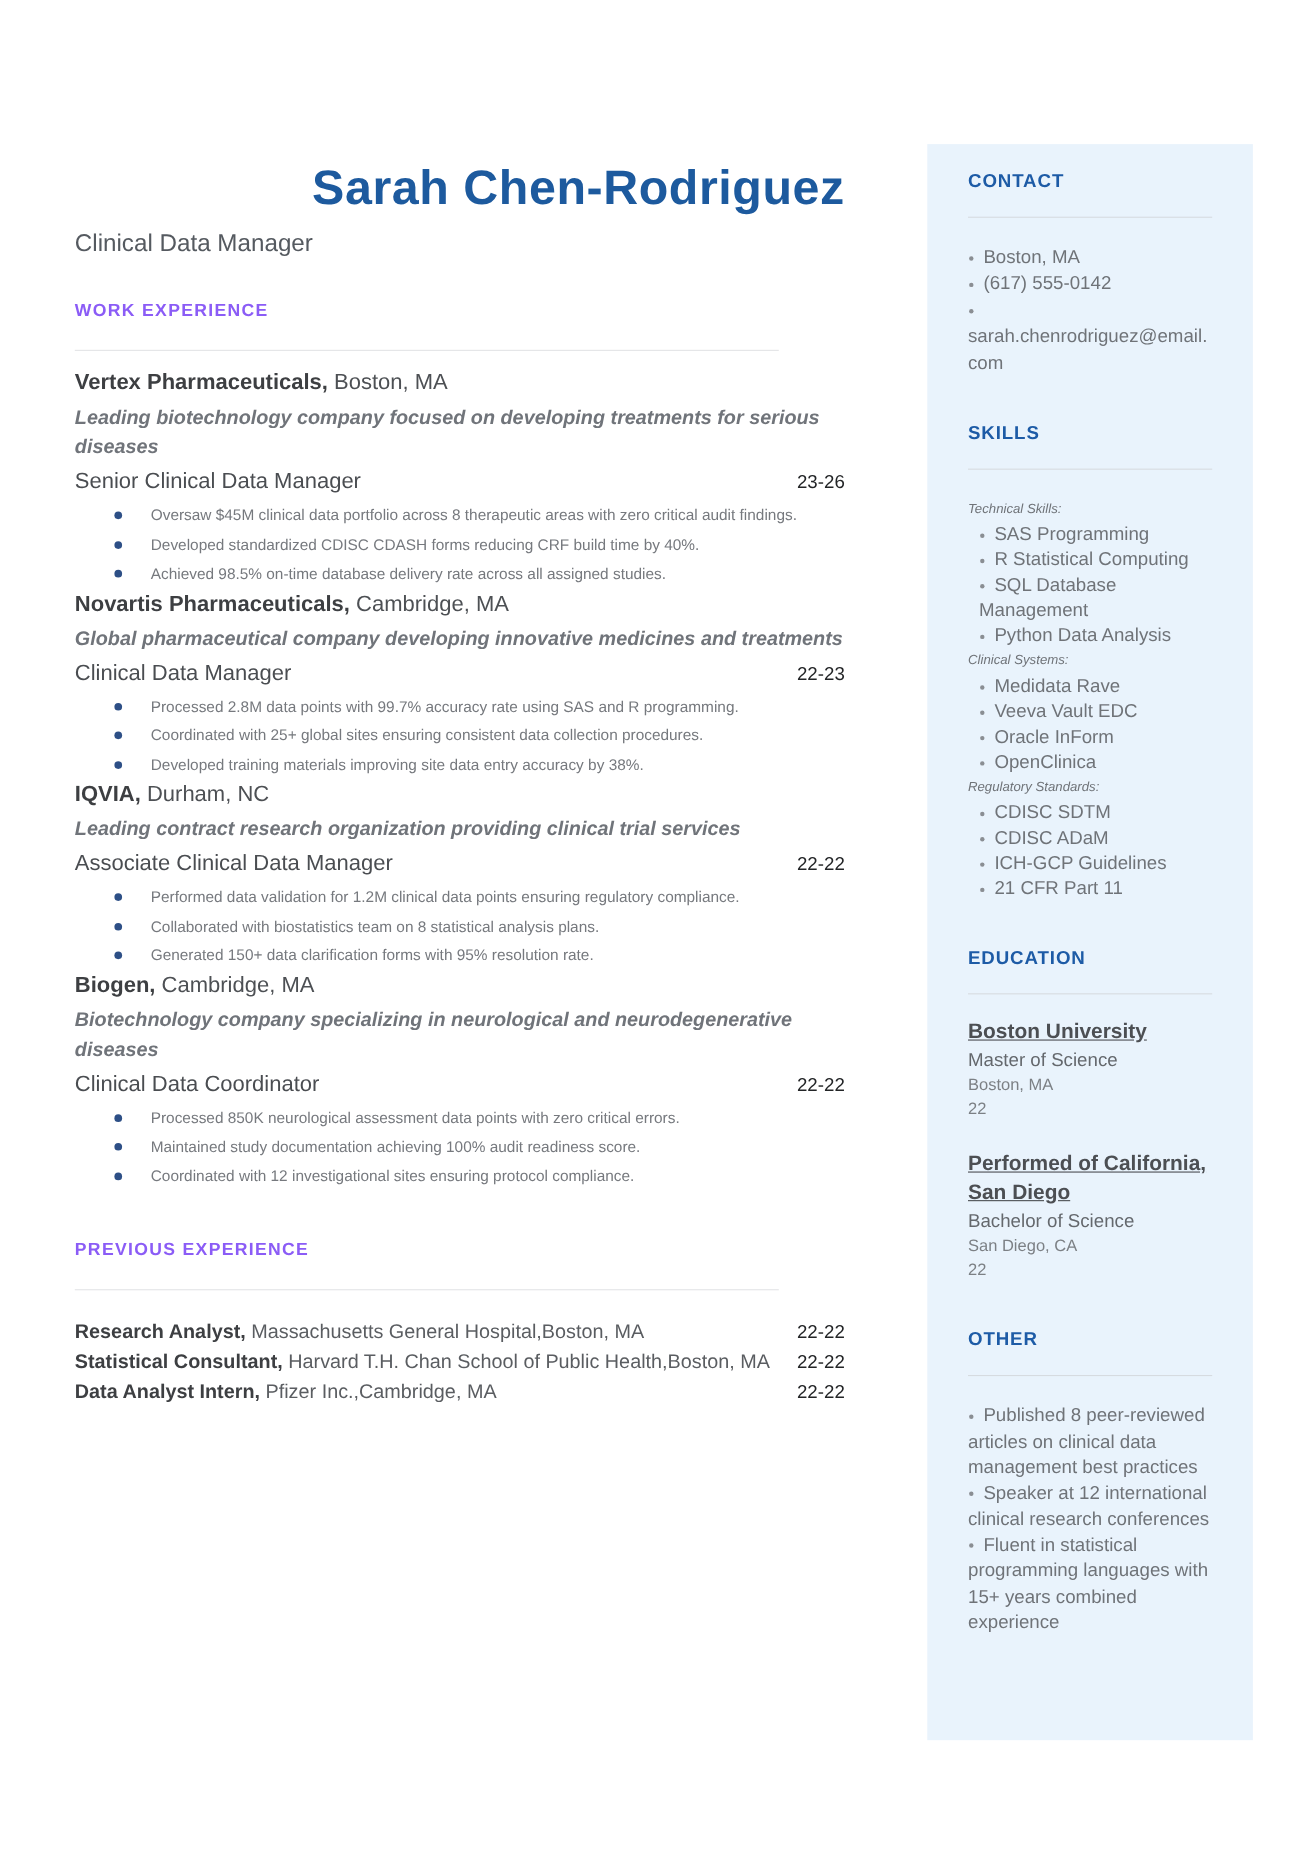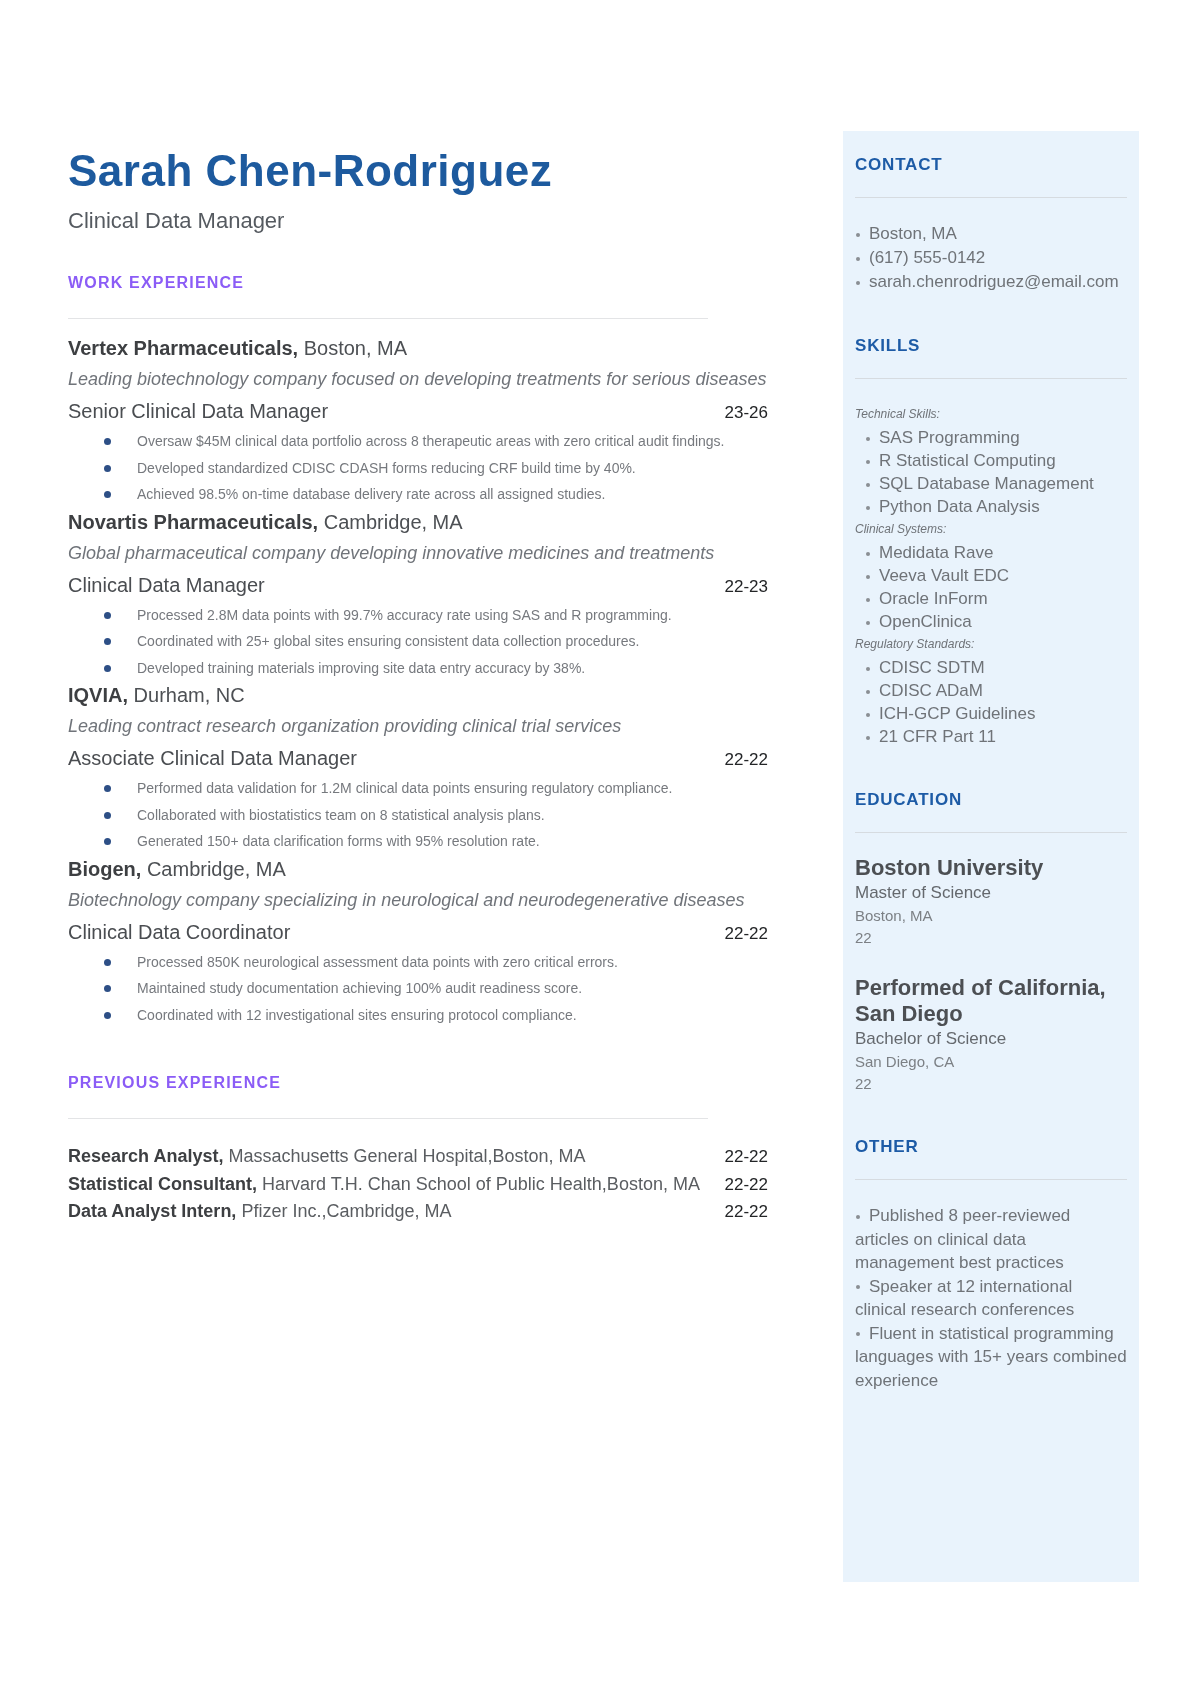--- a/index.html
+++ b/index.html
@@ -16,20 +16,21 @@
     position: absolute;
     left: 68px; top: 148px;
     width: 700px;
   }
   .person-name {
     font-size: 44px;
     font-weight: bold;
     color: #1d5a9e;
     letter-spacing: 0.5px;
     line-height: 1.05;
+    text-align: right;
   }
   .person-title {
     margin-top: 14px;
     font-size: 22px;
     color: #555a60;
   }
   .section-heading {
     margin-top: 40px;
     font-size: 16px;
     font-weight: bold;
@@ -42,20 +43,21 @@
     background: #e3e4e6;
   }
   .company { margin-top: 17px; font-size: 20px; line-height: 25px; }
   .company .co-name { font-weight: bold; color: #3d3f42; }
   .company .co-loc  { color: #4d5054; }
   .co-desc {
     margin-top: 5px;
     font-size: 18px; line-height: 27px;
     font-style: italic;
     color: #70747a;
+    font-weight: bold;
   }
   .role-row {
     margin-top: 7px;
     display: flex; align-items: baseline;
   }
   .role-title { font-size: 20px; color: #4a4d51; }
   .role-dates { margin-left: auto; font-size: 17px; color: #232527; }
   ul.bullets { list-style: none; margin-top: 5px; }
   ul.bullets li {
     position: relative;
@@ -79,21 +81,21 @@
   .prev-role { font-weight: bold; color: #3d3f42; white-space: pre; text-align: right; }
   .prev-org  { color: #5a5d61; white-space: pre; }
   .prev-dates { margin-left: auto; font-size: 17px; color: #232527; }
 
   
   .sidebar {
     position: absolute;
     left: 843px; top: 131px;
     width: 296px; height: 1451px;
     background: #e9f3fc;
-    padding: 24px 12px;
+    padding: 24px 37px;
   }
   .side-heading {
     font-size: 17px;
     font-weight: bold;
     letter-spacing: 0.8px;
     color: #1d5ba6;
   }
   .side-rule {
     margin-top: 22px;
     width: 100%; height: 1px;
@@ -120,21 +122,21 @@
     font-style: italic;
     color: #6f7378;
   }
   .skill-item {
     font-size: 17px; line-height: 23px;
     color: #6f7378;
     padding-left: 10px;
   }
   .edu-entry { margin-top: 26px; }
   .edu-entry.first { margin-top: 22px; }
-  .edu-name { font-size: 22px; line-height: 26px; color: #4c4f53; font-weight: bold; }
+  .edu-name { font-size: 19px; line-height: 26px; color: #4c4f53; font-weight: bold; text-decoration: underline; }
   .edu-degree { font-size: 17px; line-height: 24px; color: #64686d; }
   .edu-loc { font-size: 15px; line-height: 22px; color: #7c8085; }
   .edu-year { font-size: 15px; line-height: 22px; color: #7c8085; }
   .other-item {
     font-size: 17px; line-height: 23.5px;
     color: #6f7378;
     overflow-wrap: break-word;
   }
 </style>
 </head>

